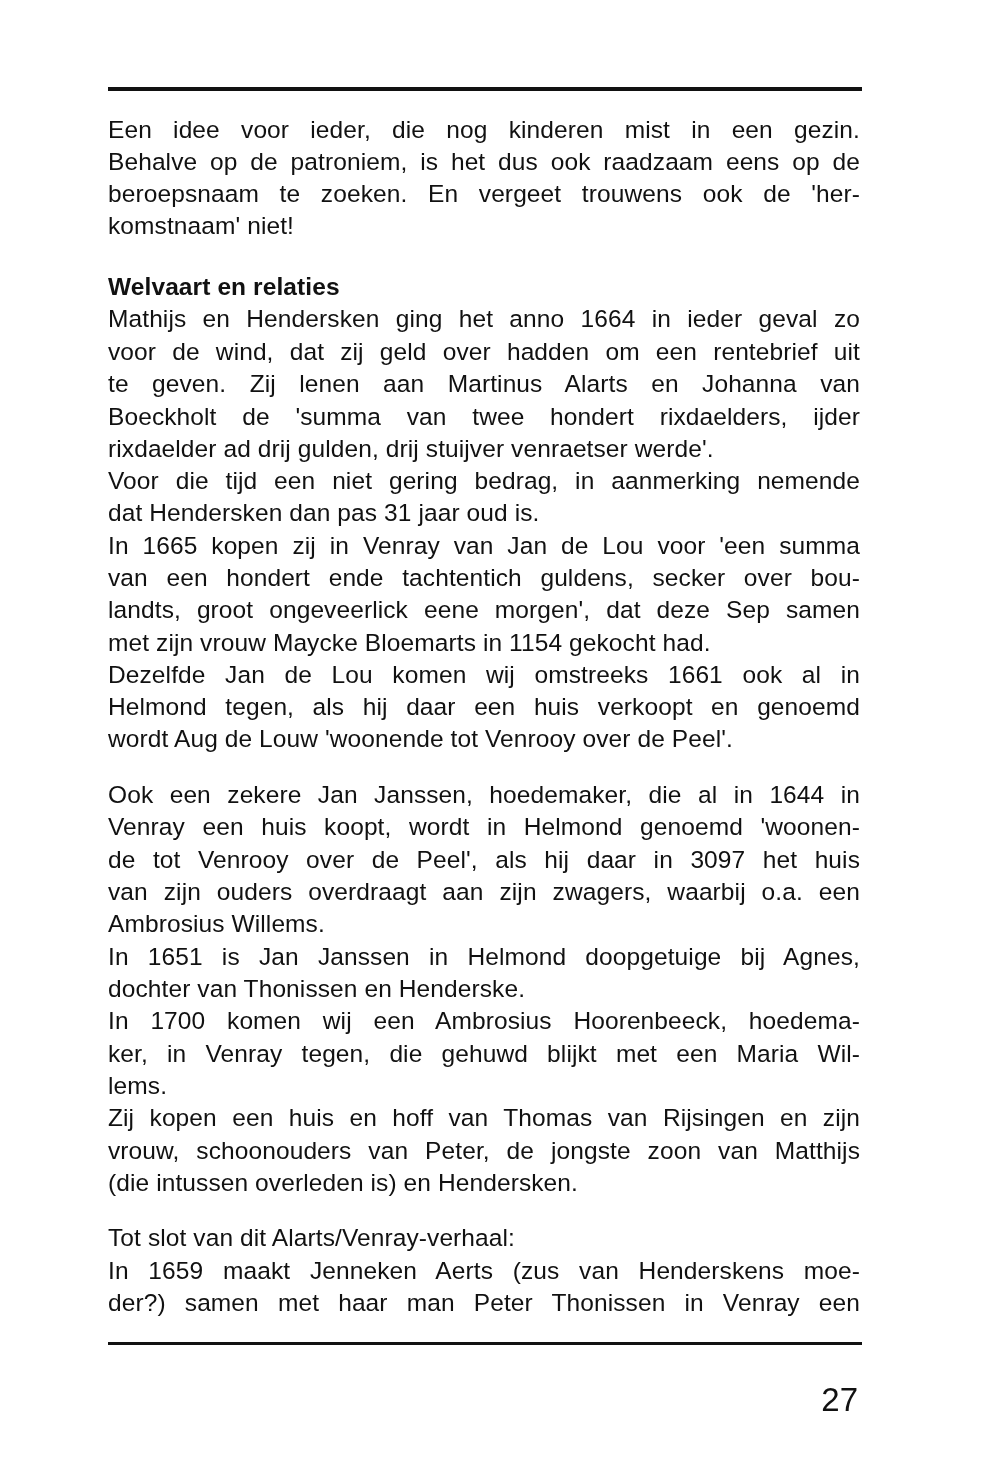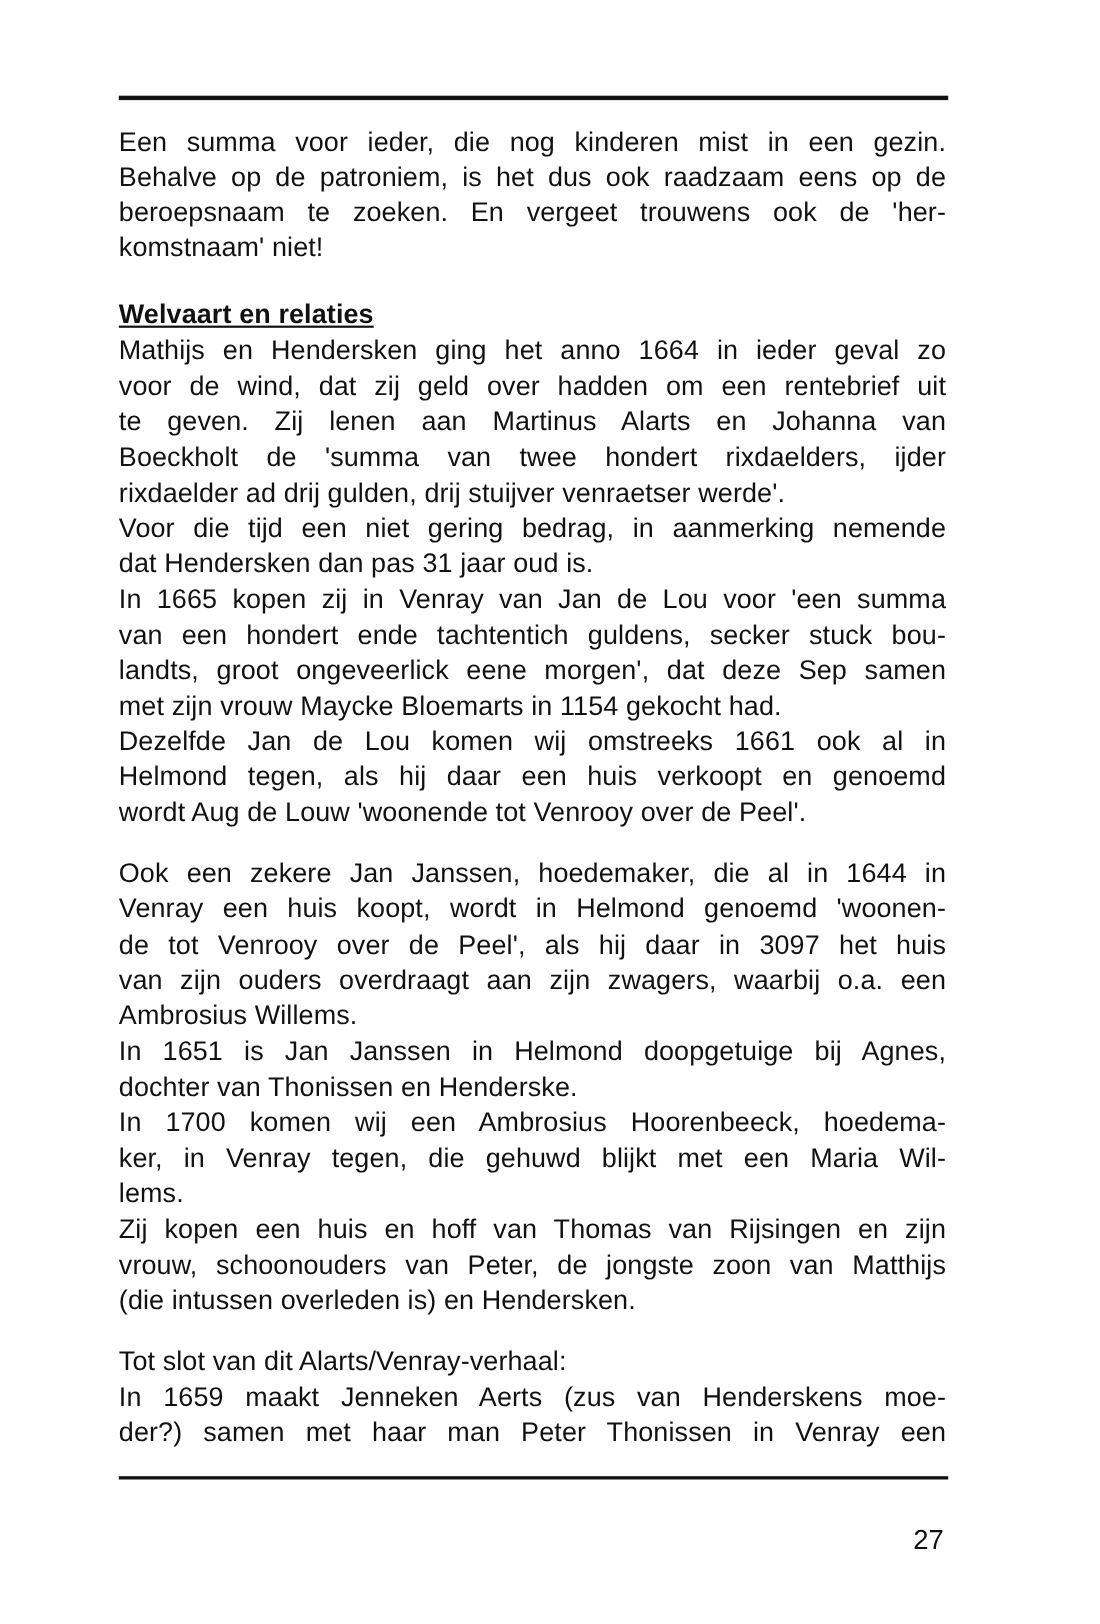--- a/index.html
+++ b/index.html
@@ -34,56 +34,55 @@
       white-space: nowrap;
       text-align: justify;
       text-align-last: justify;
       letter-spacing: 0.1px;
     }
     .line.last {
       text-align-last: left;
     }
     .heading {
       font-weight: bold;
-      text-decoration: underline;
     }
     .page-number {
       position: absolute;
       right: 142px;
       top: 1384px;
-      font-size: 25px;
+      font-size: 33px;
       line-height: 32px;
       color: #111111;
     }
   </style>
 </head>
 <body>
 
 <div>
   <div class="rule top"></div>
 
   <div>
-    <div class="line" style="top:114px">Een summa voor ieder, die nog kinderen mist in een gezin.</div>
+    <div class="line" style="top:114px">Een idee voor ieder, die nog kinderen mist in een gezin.</div>
     <div class="line" style="top:146px">Behalve op de patroniem, is het dus ook raadzaam eens op de</div>
     <div class="line" style="top:178px">beroepsnaam te zoeken. En vergeet trouwens ook de 'her-</div>
     <div class="line last" style="top:210px">komstnaam' niet!</div>
   </div>
 
   <div class="line last heading" style="top:271px">Welvaart en relaties</div>
 
   <div>
     <div class="line" style="top:303px">Mathijs en Hendersken ging het anno 1664 in ieder geval zo</div>
     <div class="line" style="top:336px">voor de wind, dat zij geld over hadden om een rentebrief uit</div>
     <div class="line" style="top:368px">te geven. Zij lenen aan Martinus Alarts en Johanna van</div>
     <div class="line" style="top:401px">Boeckholt de 'summa van twee hondert rixdaelders, ijder</div>
     <div class="line last" style="top:433px">rixdaelder ad drij gulden, drij stuijver venraetser werde'.</div>
     <div class="line" style="top:465px">Voor die tijd een niet gering bedrag, in aanmerking nemende</div>
     <div class="line last" style="top:497px">dat Hendersken dan pas 31 jaar oud is.</div>
     <div class="line" style="top:530px">In 1665 kopen zij in Venray van Jan de Lou voor 'een summa</div>
-    <div class="line" style="top:562px">van een hondert ende tachtentich guldens, secker stuck bou-</div>
+    <div class="line" style="top:562px">van een hondert ende tachtentich guldens, secker over bou-</div>
     <div class="line" style="top:594px">landts, groot ongeveerlick eene morgen', dat deze Sep samen</div>
     <div class="line last" style="top:627px">met zijn vrouw Maycke Bloemarts in 1154 gekocht had.</div>
     <div class="line" style="top:659px">Dezelfde Jan de Lou komen wij omstreeks 1661 ook al in</div>
     <div class="line" style="top:691px">Helmond tegen, als hij daar een huis verkoopt en genoemd</div>
     <div class="line last" style="top:723px">wordt Aug de Louw 'woonende tot Venrooy over de Peel'.</div>
   </div>
 
   <div>
     <div class="line" style="top:779px">Ook een zekere Jan Janssen, hoedemaker, die al in 1644 in</div>
     <div class="line" style="top:811px">Venray een huis koopt, wordt in Helmond genoemd 'woonen-</div>

